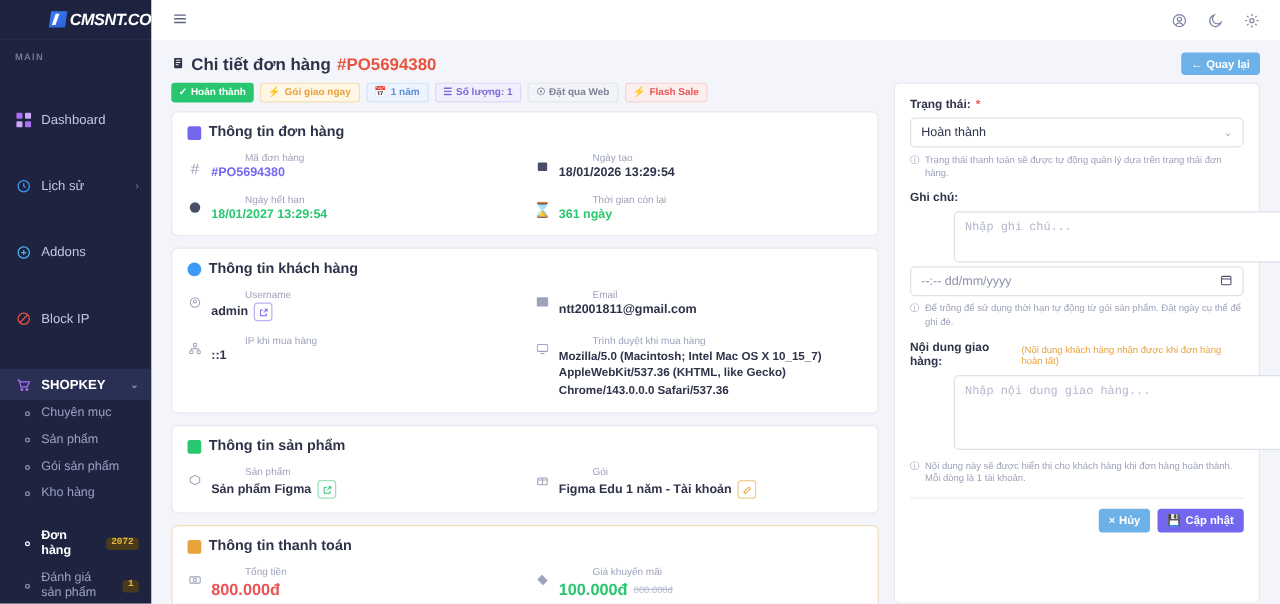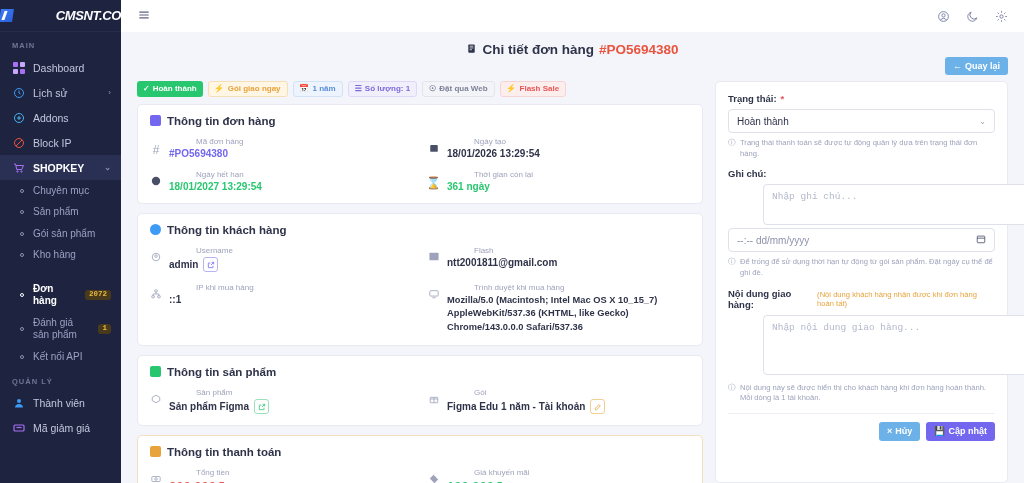--- a/index.html
+++ b/index.html
@@ -18,21 +18,21 @@
     height: 483px;
     background: #1e2340;
     flex: 0 0 121px;
     overflow: hidden;
     position: relative;
   }
   .logo-wrap {
     height: 32px;
     display: flex;
     align-items: center;
-    justify-content: space-between;
+    justify-content: flex-end;
     gap: 3px;
     border-bottom: 1px solid #272c4d;
   }
   .logo-mark {
     width: 13px; height: 13px;
     background: linear-gradient(135deg,#3d7df5 0%, #2b5fd9 100%);
     transform: skewX(-8deg);
     position: relative;
   }
   .logo-mark:after {
@@ -53,20 +53,21 @@
   }
   .nav-item {
     display: flex;
     align-items: center;
     gap: 8px;
     padding: 6px 10px 6px 12px;
     color: #c3c7de;
     font-size: 10.5px;
     cursor: pointer;
     position: relative;
+    margin-top: 28px;
   }
   .nav-item.active {
     background: #2a3054;
     color: #fff;
     font-weight: 700;
     border-radius: 0;
   }
   .nav-ico { width: 13px; height: 13px; flex: 0 0 13px; display:flex; align-items:center; justify-content:center; }
   .nav-ico svg { display:block; }
   .nav-label { flex: 1; white-space: nowrap; overflow: hidden; }
@@ -109,21 +110,20 @@
     padding: 0 16px;
     flex: 0 0 32px;
   }
   .hamburger { cursor: pointer; color:#5d6180; font-size:14px; line-height:1;}
   .topbar-right { margin-left: auto; display: flex; gap: 16px; align-items: center; }
   .tb-ico { color: #7d83a3; cursor: pointer; display:flex; }
 
   .page-head {
     display: flex; align-items: center;
     padding: 10px 16px 6px 16px;
-    flex-direction: column;
   }
   .page-title {
     font-size: 13.5px; font-weight: 700; display: flex; align-items: center; gap: 5px;
   }
   .page-title .ord { color: #e8543f; }
   .btn-back {
     margin-left: auto;
     background: #6cb2e8;
     color: #fff;
     font-size: 9px;
@@ -156,21 +156,21 @@
 
   .card {
     background: #fff;
     border: 1px solid #e8e9f1;
     border-radius: 5px;
     padding: 10px 12px 11px 12px;
     margin-bottom: 9px;
   }
   .card.amber-border { border-color: #f3dfc0; }
   .card-title {
-    display: flex; align-items: flex-start; gap: 6px;
+    display: flex; align-items: flex-end; gap: 6px;
     font-size: 11.5px; font-weight: 700; margin-bottom: 10px;
   }
   .sq { width: 11px; height: 11px; border-radius: 2px; flex:0 0 11px; }
   .grid2 { display: grid; grid-template-columns: 1fr 1fr; column-gap: 16px; row-gap: 11px; }
   .field { display: flex; gap: 7px; align-items: flex-start; }
   .f-ico { width: 12px; flex: 0 0 12px; color: #9ea3bb; display: flex; justify-content: center; padding-top: 6px; }
   .f-body { min-width: 0; }
   .f-label { font-size: 8px; color: #9ea3bb; margin-bottom: 2px; padding-left: 27px; }
   .f-val { font-size: 10px; font-weight: 700; color: #2f3349; display:flex; align-items:center; gap:5px; flex-wrap:wrap;}
   .f-val.purple { color: #7367f0; }
@@ -507,21 +507,21 @@
               </div>
             </div>
           </div>
           <div class="field">
             <span class="f-ico">
               <svg width="10" height="9" viewBox="0 0 24 20" fill="#9ea3bb">
                   <rect x="1" y="1" width="22" height="18" rx="2"></rect>
                 </svg>
             </span>
             <div class="f-body">
-              <div class="f-label">Flash</div>
+              <div class="f-label">Email</div>
               <div class="f-val">ntt2001811@gmail.com</div>
             </div>
           </div>
           <div class="field">
             <span class="f-ico">
               <svg width="10" height="10" viewBox="0 0 24 24" fill="none" stroke="#9ea3bb" stroke-width="2">
                   <rect x="9" y="2" width="6" height="5" rx="1"></rect>
                   <rect x="2" y="16" width="6" height="5" rx="1"></rect>
                   <rect x="16" y="16" width="6" height="5" rx="1"></rect>
                   <path d="M12 7v5M5 16v-4h14v4"></path>

